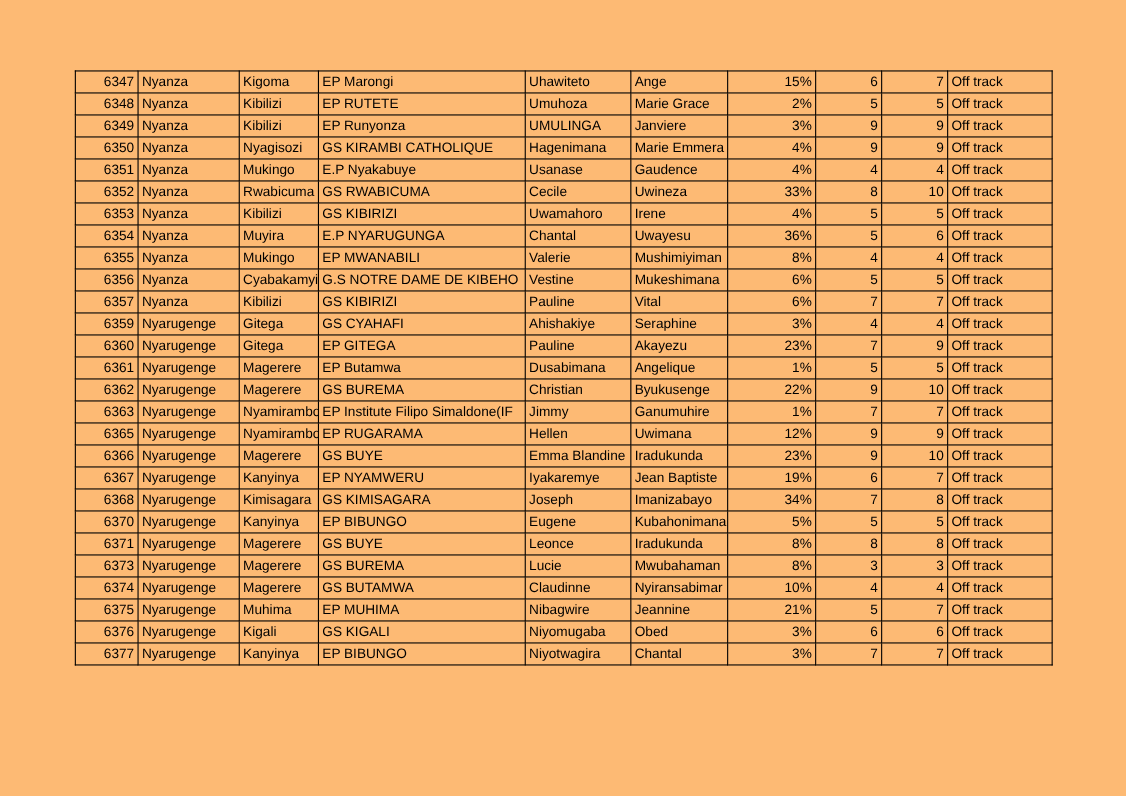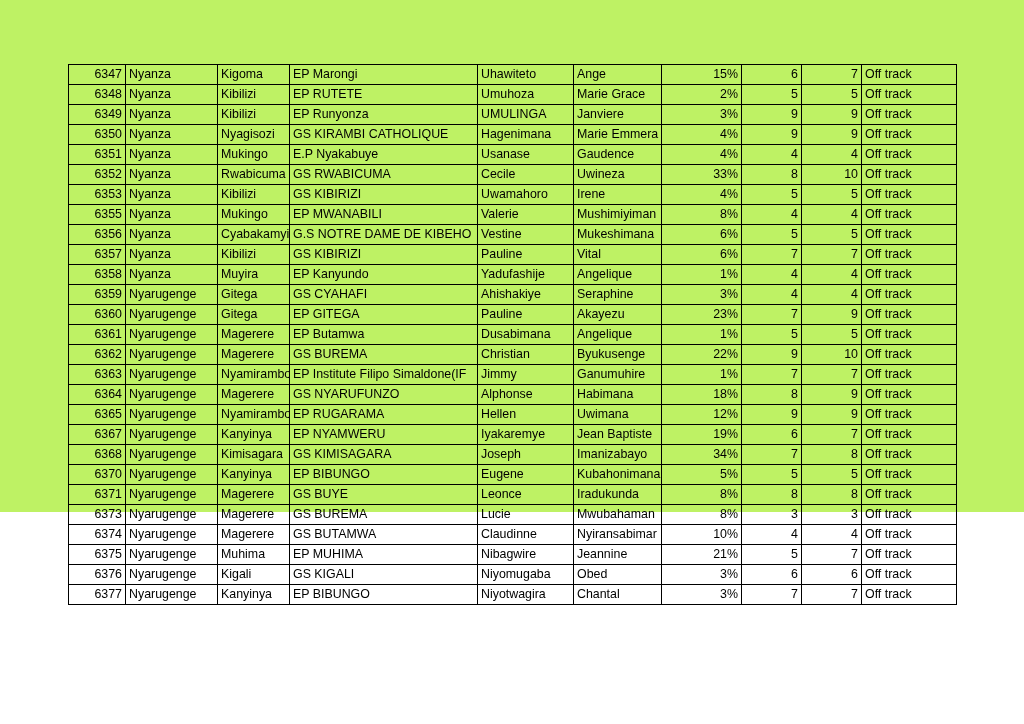--- a/index.html
+++ b/index.html
@@ -9,22 +9,22 @@
   }
   body {
     width: 1024px;
     height: 724px;
     font-family: "Liberation Sans", sans-serif;
     overflow: hidden;
   }
   .page {
     position: relative;
     width: 1024px;
-    height: 512px;
-    background: #bef264;
+    height: 724px;
+    background: #fdba74;
   }
   .table-wrap {
     position: absolute;
     left: 68px;
     top: 64px;
     width: 888px;
   }
   table.data {
     border-collapse: collapse;
     table-layout: fixed;
@@ -153,20 +153,32 @@
             <td class="txt">Kibilizi</td>
             <td class="txt">GS KIBIRIZI</td>
             <td class="txt">Uwamahoro</td>
             <td class="txt">Irene</td>
             <td class="num">4%</td>
             <td class="num">5</td>
             <td class="num">5</td>
             <td class="txt">Off track</td>
           </tr>
           <tr>
+            <td class="num">6354</td>
+            <td class="txt">Nyanza</td>
+            <td class="txt">Muyira</td>
+            <td class="txt">E.P NYARUGUNGA</td>
+            <td class="txt">Chantal</td>
+            <td class="txt">Uwayesu</td>
+            <td class="num">36%</td>
+            <td class="num">5</td>
+            <td class="num">6</td>
+            <td class="txt">Off track</td>
+          </tr>
+          <tr>
             <td class="num">6355</td>
             <td class="txt">Nyanza</td>
             <td class="txt">Mukingo</td>
             <td class="txt">EP MWANABILI</td>
             <td class="txt">Valerie</td>
             <td class="txt">Mushimiyiman</td>
             <td class="num">8%</td>
             <td class="num">4</td>
             <td class="num">4</td>
             <td class="txt">Off track</td>
@@ -189,32 +201,20 @@
             <td class="txt">Kibilizi</td>
             <td class="txt">GS KIBIRIZI</td>
             <td class="txt">Pauline</td>
             <td class="txt">Vital</td>
             <td class="num">6%</td>
             <td class="num">7</td>
             <td class="num">7</td>
             <td class="txt">Off track</td>
           </tr>
           <tr>
-            <td class="num">6358</td>
-            <td class="txt">Nyanza</td>
-            <td class="txt">Muyira</td>
-            <td class="txt">EP Kanyundo</td>
-            <td class="txt">Yadufashije</td>
-            <td class="txt">Angelique</td>
-            <td class="num">1%</td>
-            <td class="num">4</td>
-            <td class="num">4</td>
-            <td class="txt">Off track</td>
-          </tr>
-          <tr>
             <td class="num">6359</td>
             <td class="txt">Nyarugenge</td>
             <td class="txt">Gitega</td>
             <td class="txt">GS CYAHAFI</td>
             <td class="txt">Ahishakiye</td>
             <td class="txt">Seraphine</td>
             <td class="num">3%</td>
             <td class="num">4</td>
             <td class="num">4</td>
             <td class="txt">Off track</td>
@@ -261,41 +261,41 @@
             <td class="txt">Nyamirambo</td>
             <td class="txt">EP Institute Filipo Simaldone(IF</td>
             <td class="txt">Jimmy</td>
             <td class="txt">Ganumuhire</td>
             <td class="num">1%</td>
             <td class="num">7</td>
             <td class="num">7</td>
             <td class="txt">Off track</td>
           </tr>
           <tr>
-            <td class="num">6364</td>
-            <td class="txt">Nyarugenge</td>
-            <td class="txt">Magerere</td>
-            <td class="txt">GS NYARUFUNZO</td>
-            <td class="txt">Alphonse</td>
-            <td class="txt">Habimana</td>
-            <td class="num">18%</td>
-            <td class="num">8</td>
-            <td class="num">9</td>
-            <td class="txt">Off track</td>
-          </tr>
-          <tr>
             <td class="num">6365</td>
             <td class="txt">Nyarugenge</td>
             <td class="txt">Nyamirambo</td>
             <td class="txt">EP RUGARAMA</td>
             <td class="txt">Hellen</td>
             <td class="txt">Uwimana</td>
             <td class="num">12%</td>
             <td class="num">9</td>
             <td class="num">9</td>
+            <td class="txt">Off track</td>
+          </tr>
+          <tr>
+            <td class="num">6366</td>
+            <td class="txt">Nyarugenge</td>
+            <td class="txt">Magerere</td>
+            <td class="txt">GS BUYE</td>
+            <td class="txt">Emma Blandine</td>
+            <td class="txt">Iradukunda</td>
+            <td class="num">23%</td>
+            <td class="num">9</td>
+            <td class="num">10</td>
             <td class="txt">Off track</td>
           </tr>
           <tr>
             <td class="num">6367</td>
             <td class="txt">Nyarugenge</td>
             <td class="txt">Kanyinya</td>
             <td class="txt">EP NYAMWERU</td>
             <td class="txt">Iyakaremye</td>
             <td class="txt">Jean Baptiste</td>
             <td class="num">19%</td>

